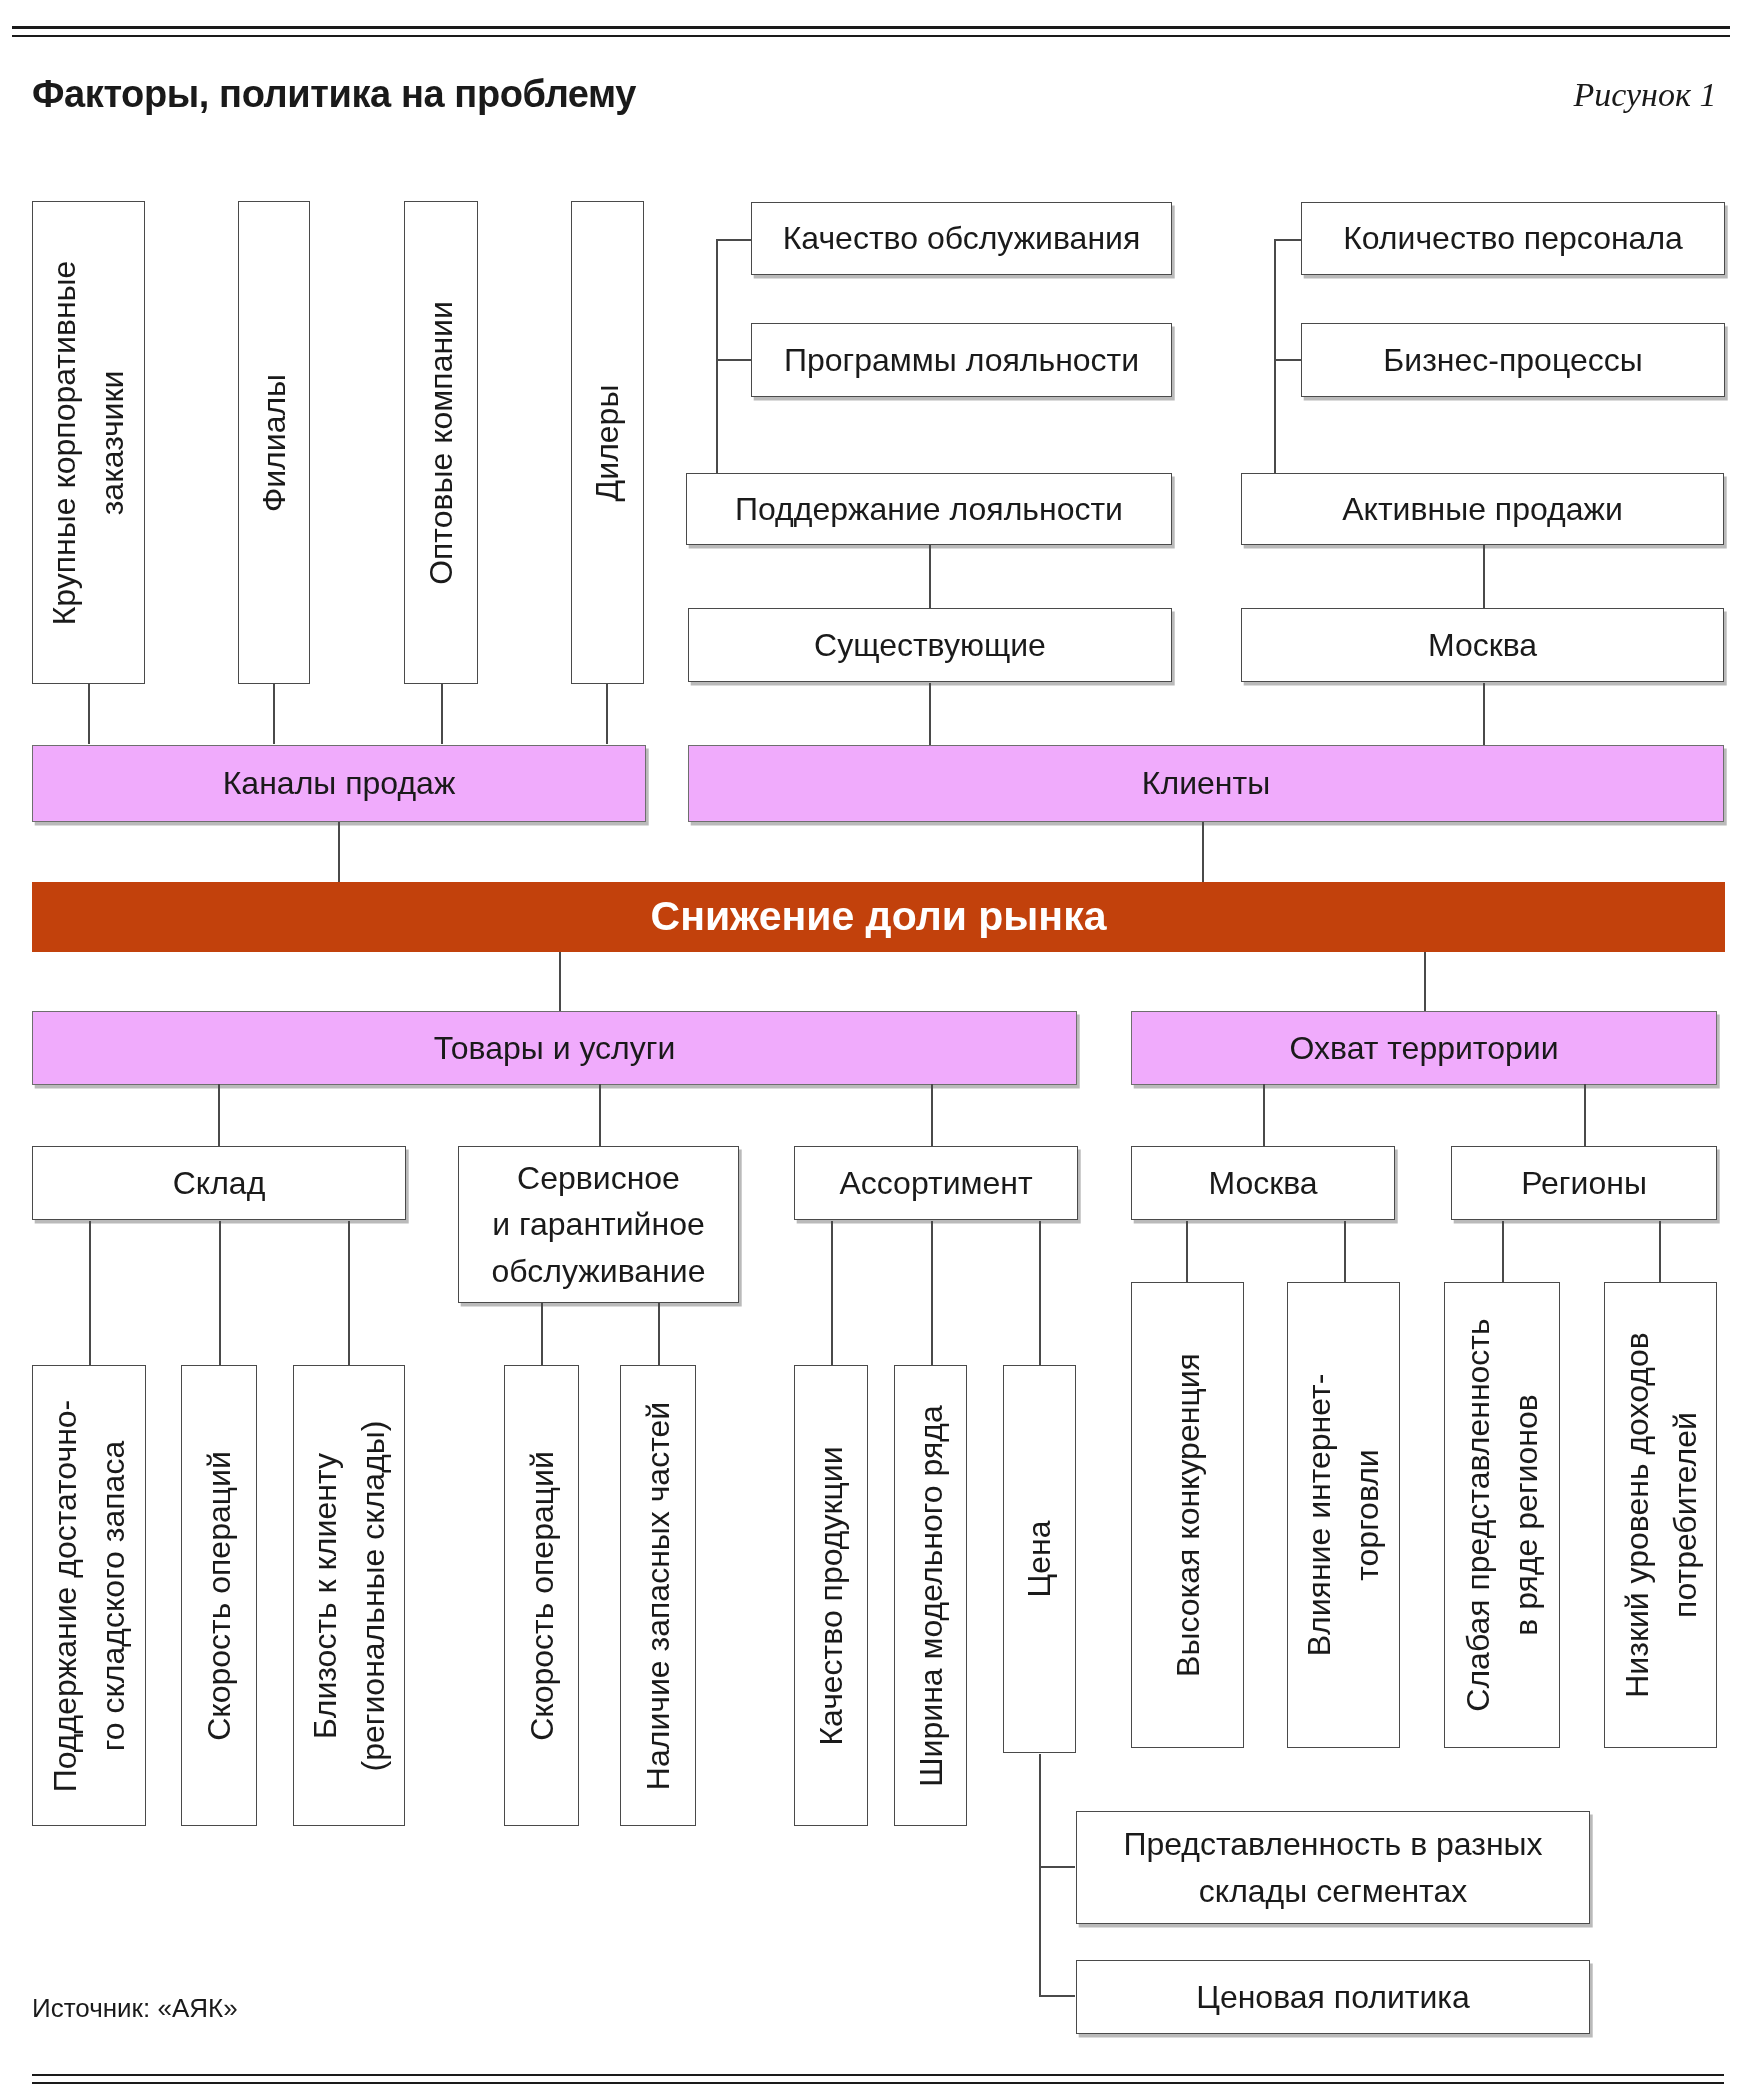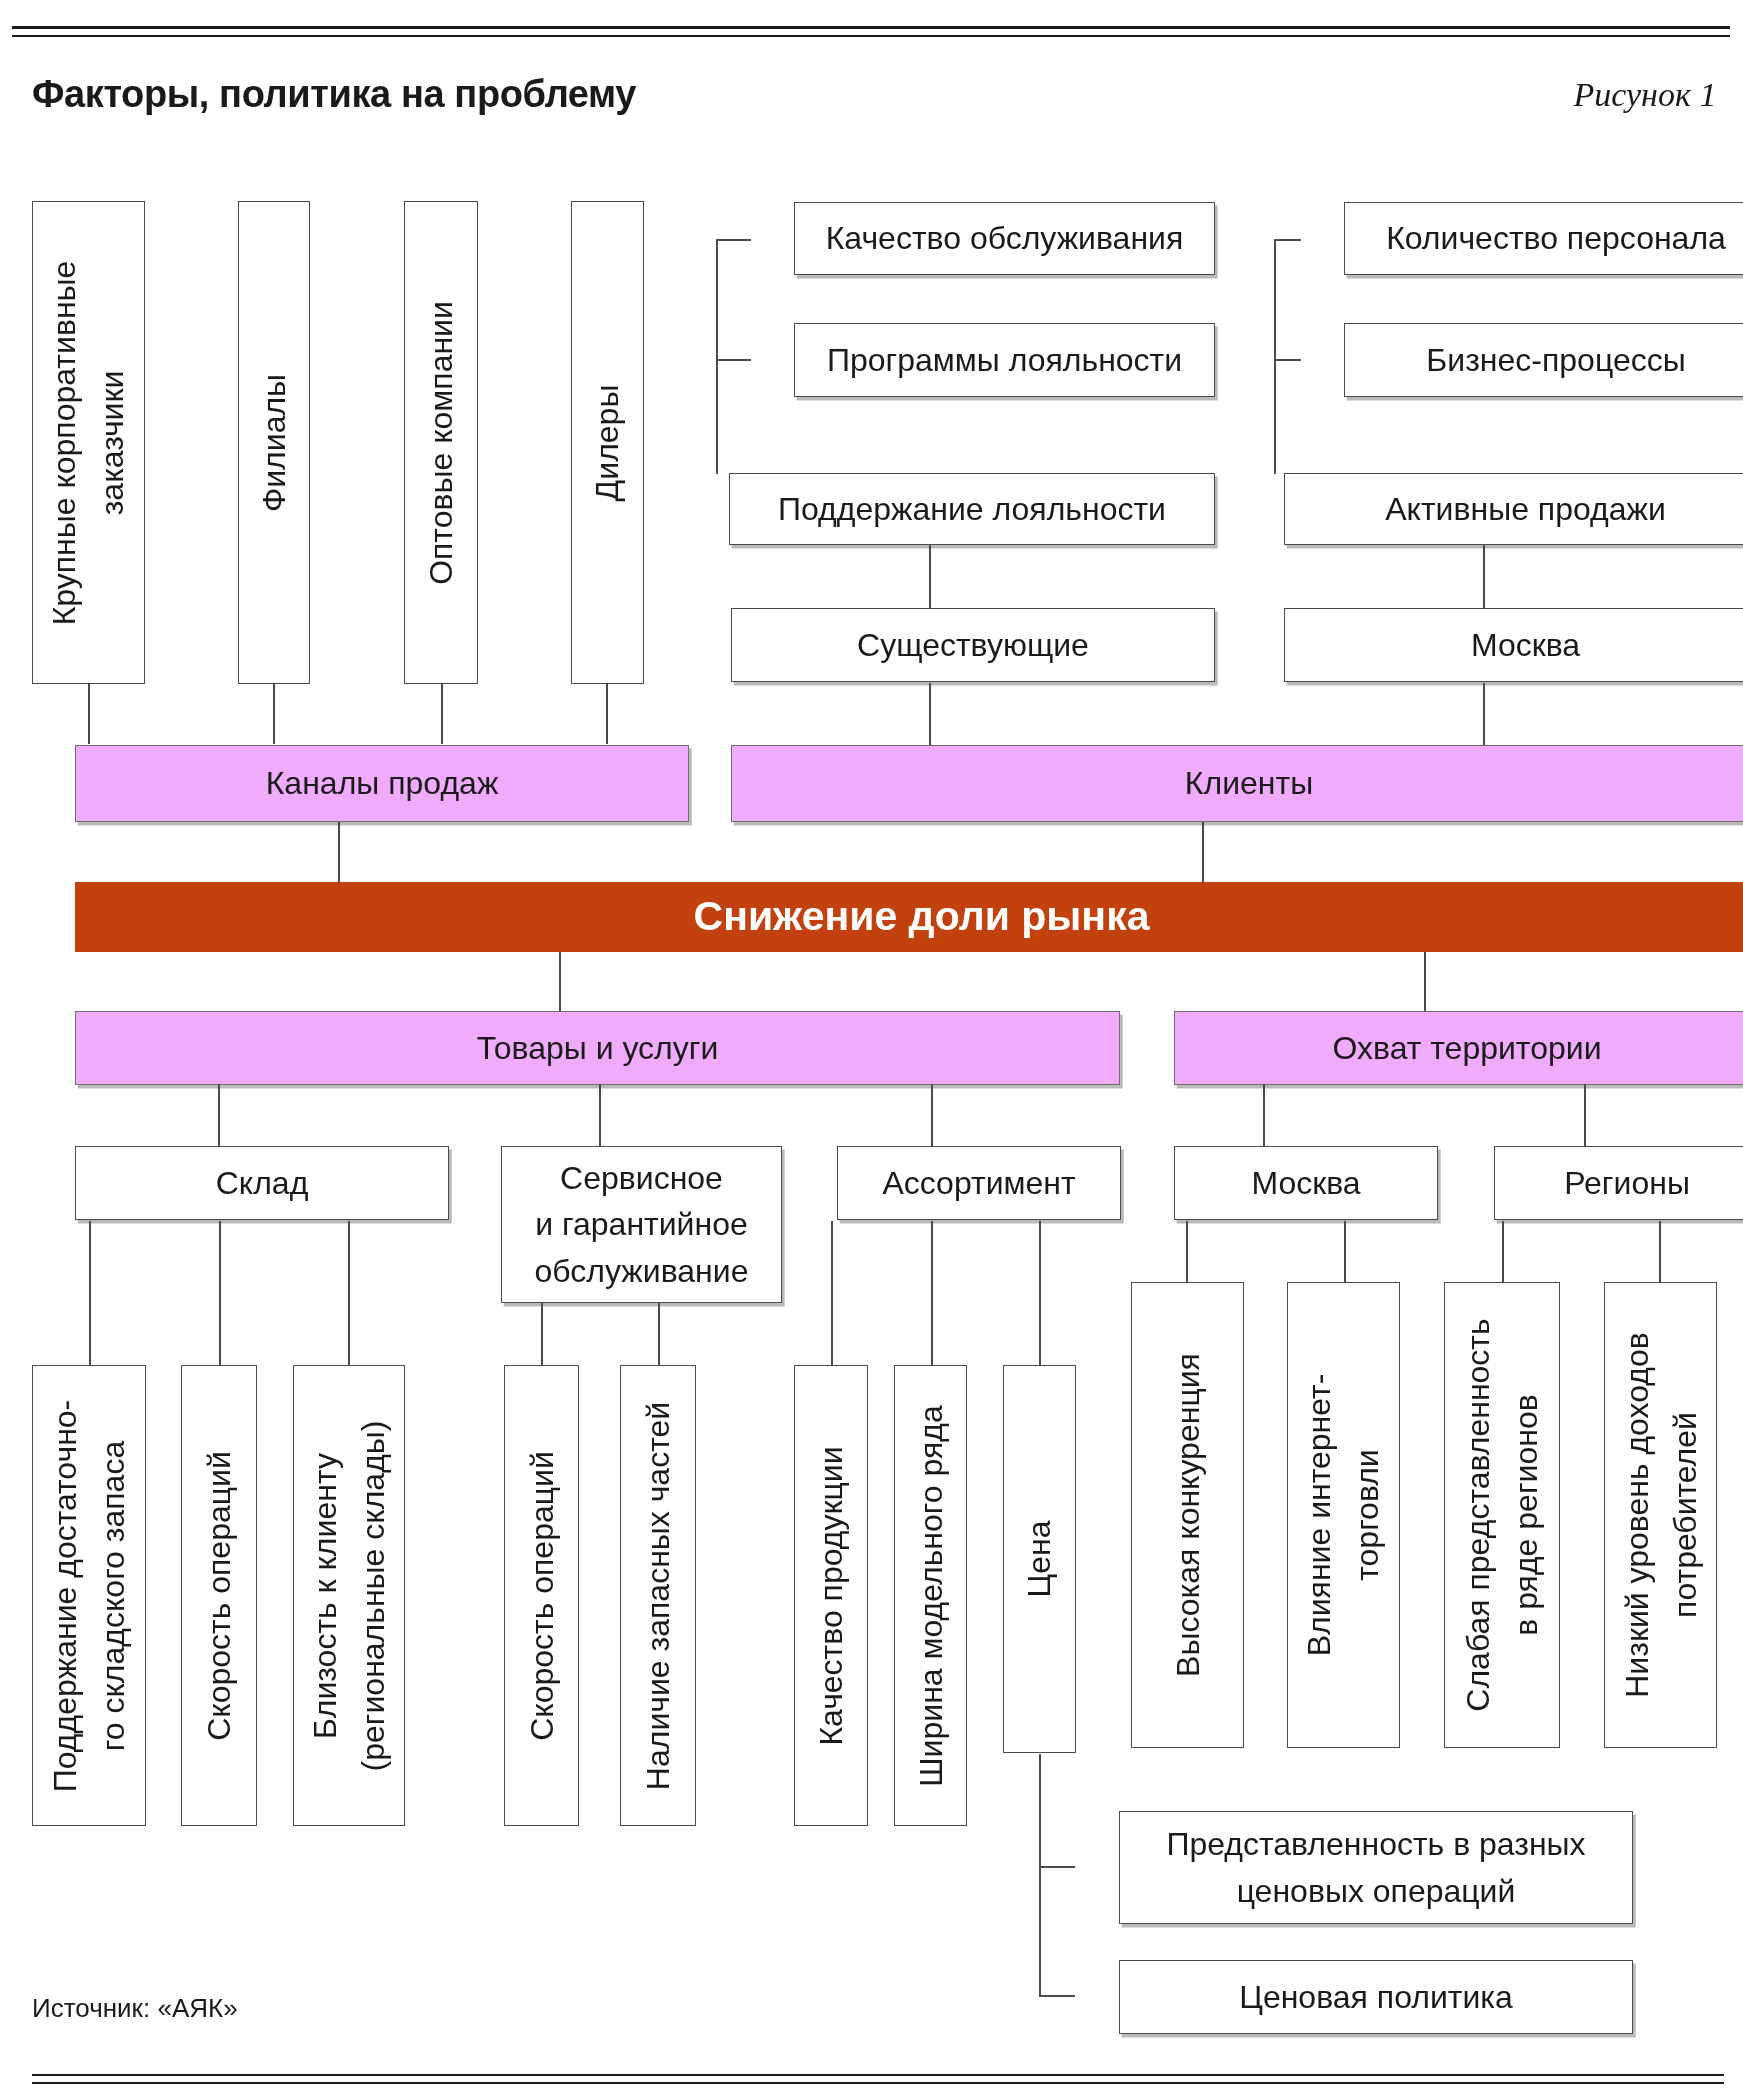--- a/index.html
+++ b/index.html
@@ -6,21 +6,21 @@
   #canvas{
     position:relative;width:1743px;height:2099px;background:#ffffff;
     font-family:"Liberation Sans",sans-serif;color:#1a1a1a;overflow:hidden;
   }
   .rule{position:absolute;background:#1a1a1a;}
   .title{position:absolute;left:32px;top:73px;font-size:38px;font-weight:700;letter-spacing:-0.4px;white-space:nowrap;}
   .figlabel{position:absolute;right:26.6px;top:76px;font-size:34px;font-style:italic;font-family:"Liberation Serif",serif;white-space:nowrap;}
   .box{
     position:absolute;background:#ffffff;border:1.8px solid #4a4a4a;
     display:flex;align-items:center;justify-content:center;text-align:center;
-    font-size:32px;line-height:1.45;white-space:pre-line;box-sizing:border-box;margin-left:43px;
+    font-size:32px;line-height:1.45;white-space:pre-line;box-sizing:border-box;
   }
   .shadow{box-shadow:2.7px 3.5px 0 rgba(130,130,130,0.55);}
   .vbox{
     position:absolute;background:#ffffff;border:1.8px solid #4a4a4a;
     display:flex;align-items:center;justify-content:center;box-sizing:border-box;
   }
   .vbox span{
     transform:rotate(-90deg);white-space:pre;text-align:center;
     font-size:32px;line-height:1.5;display:block;
   }
@@ -124,21 +124,21 @@
   <div class="vbox" style="left:1444px;top:1282px;width:116px;height:466px;">
     <span>Слабая представленность
 в ряде регионов</span>
   </div>
   <div class="vbox" style="left:1604px;top:1282px;width:113px;height:466px;">
     <span>Низкий уровень доходов
 потребителей</span>
   </div>
 
   <div class="box shadow" style="left:1076px;top:1811px;width:514px;height:113px;">Представленность в разных
-ценовых операций</div>
+склады сегментах</div>
   <div class="box shadow" style="left:1076px;top:1960px;width:514px;height:74px;">Ценовая политика</div>
 
   <div class="lv" style="left:88px;top:684px;height:60px;"></div>
   <div class="lv" style="left:273px;top:684px;height:60px;"></div>
   <div class="lv" style="left:441px;top:684px;height:60px;"></div>
   <div class="lv" style="left:606px;top:684px;height:60px;"></div>
 
   <div class="lv" style="left:716px;top:239px;height:235px;"></div>
   <div class="lh" style="left:716px;top:239px;width:35px;"></div>
   <div class="lh" style="left:716px;top:359px;width:35px;"></div>

